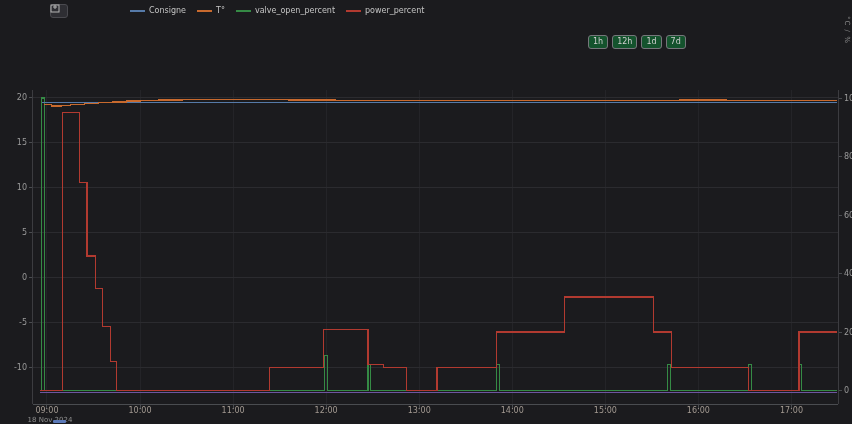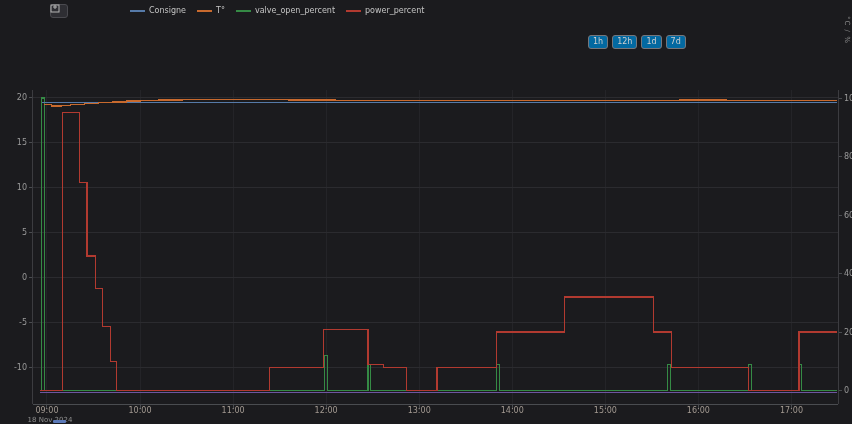--- a/index.html
+++ b/index.html
@@ -6,21 +6,21 @@
     font-family:"DejaVu Sans",sans-serif;}
   .stage{position:relative;width:852px;height:424px;background:#1b1b1e;}
   .topbar{position:absolute;top:3px;left:6px;right:10px;height:15px;display:flex;align-items:center;margin-left:44px;}
   .toolbox-btn{width:18px;height:14px;background:#2e2e33;border:1px solid #4a4a4f;border-radius:3px;
     display:flex;align-items:center;justify-content:center;padding:0;cursor:pointer;}
   .legend{display:flex;align-items:center;margin-left:62px;gap:11px;}
   .legend-item{display:flex;align-items:center;gap:4px;cursor:pointer;}
   .legend-dash{width:15px;height:0;border-top:2px solid #888;}
   .legend-label{font-size:8px;color:#c4c4c4;line-height:1;white-space:nowrap;}
   .range-buttons{position:absolute;top:35px;left:588px;display:flex;gap:4px;}
-  .range-btn{font-family:"DejaVu Sans",sans-serif;font-size:8px;color:#cfcfcf;background:#0369a1;
+  .range-btn{font-family:"DejaVu Sans",sans-serif;font-size:8px;color:#cfcfcf;background:#14532d;
     border:1px solid #76767b;border-radius:3px;padding:1px 4px;line-height:1.2;cursor:pointer;}
   .right-axis-title{position:absolute;top:16px;right:1px;writing-mode:vertical-rl;
     font-size:7px;color:#8d8d8d;letter-spacing:1px;}
   .mini-scrollbar{position:absolute;left:53px;top:420px;width:13px;height:3px;
     background:#5b79b8;border-radius:1px;}
   svg{position:absolute;left:0;top:0;}
   text{font-family:"DejaVu Sans",sans-serif;}
 </style>
 </head>
 <body>

